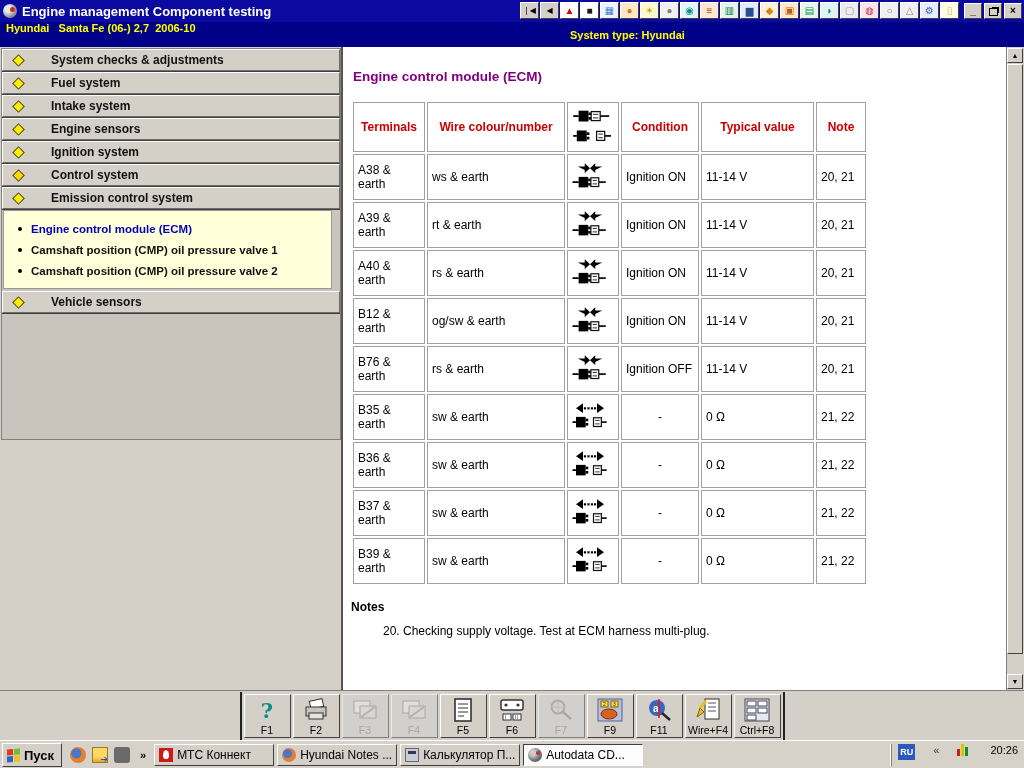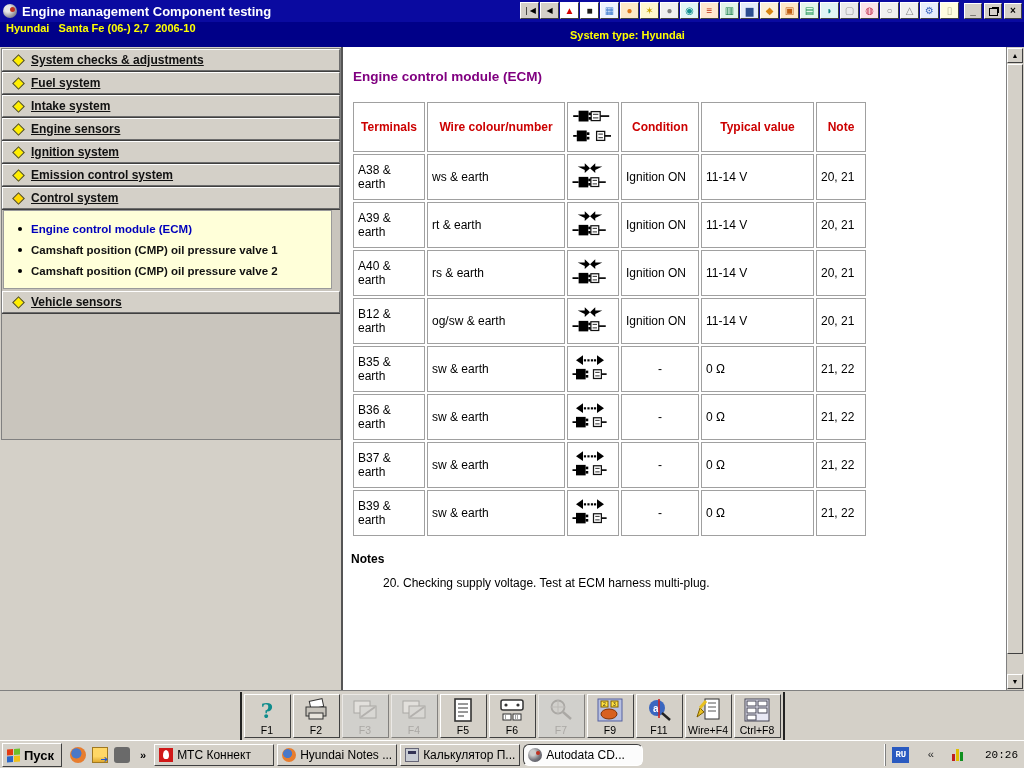--- a/index.html
+++ b/index.html
@@ -28,21 +28,21 @@
   .veh{position:absolute;left:6px;top:0px;font-size:11px;font-weight:bold;line-height:12px;white-space:pre;}
   .systype{position:absolute;left:570px;top:7px;font-size:11px;font-weight:bold;}
 
   
   .mainarea{position:absolute;left:0;top:47px;width:1024px;height:643px;}
   .sidebar{position:absolute;left:0;top:0;width:341px;height:643px;background:#d4d0c8;}
   .menuwidget{position:absolute;left:1px;top:1px;width:338px;height:390px;background:#c9c5bd;
               border:1px solid #808080;}
   .sbar{height:22px;background:#d4d0c8;border:1px solid;border-color:#ffffff #6c6c6c #6c6c6c #ffffff;
         box-shadow:0 1px 0 #404040;position:relative;display:flex;align-items:center;
-        font-size:12px;font-weight:bold;color:#111;padding-left:28px;box-sizing:border-box;margin-bottom:1px;cursor:pointer;text-decoration:underline;}
+        font-size:12px;font-weight:bold;color:#111;padding-left:48px;box-sizing:border-box;margin-bottom:1px;cursor:pointer;}
   .diamond{position:absolute;left:11px;top:6px;width:9px;height:9px;background:#ffee00;
            border:1px solid #444;transform:rotate(45deg);box-sizing:border-box;}
   .subpanel{background:#ffffd9;border:1px solid #9a9a9a;margin:1px 8px 2px 1px;padding:8px 4px 6px 10px;}
   .subitem{font-size:11.5px;font-weight:bold;color:#111;padding:4px 0 5px 0;display:flex;align-items:center;cursor:pointer;}
   .subitem .bullet{width:4px;height:4px;background:#000;border-radius:50%;margin:0 9px 0 4px;flex:0 0 auto;}
   .subitem.sel{color:#0000bb;}
 
   
   .content{position:absolute;left:343px;top:0;width:681px;height:643px;background:#fff;overflow:hidden;}
   .divider{position:absolute;left:341px;top:0;width:2px;height:643px;background:#555;}
@@ -93,30 +93,30 @@
   .ql{display:flex;align-items:center;gap:6px;margin:0 4px 0 8px;}
   .ql-ico{width:16px;height:16px;cursor:pointer;}
   .ffx{border-radius:50%;background:radial-gradient(circle at 40% 40%,#4a78c8 0 35%,#e77d2e 40% 100%);}
   .fold{background:linear-gradient(180deg,#ffd766 60%,#e0a92e);border:1px solid #a07820;box-sizing:border-box;position:relative;}
   .fold:after{content:"➔";position:absolute;right:-1px;bottom:-2px;font-size:9px;color:#2255cc;}
   .blob{background:#6a6a6a;border-radius:3px;}
   .chev{font-size:11px;font-weight:bold;color:#000;margin:0 4px;cursor:pointer;}
   .taskbtn{height:22px;width:120px;background:#d4d0c8;border:1px solid;border-color:#fff #404040 #404040 #fff;
            display:flex;align-items:center;gap:4px;padding:0 4px;margin-right:3px;font-size:12px;
            white-space:nowrap;overflow:hidden;cursor:pointer;box-sizing:border-box;}
-  .taskbtn.active{background:#fcfcfc;border-color:#404040 #fff #fff #404040;border-radius:6px;}
+  .taskbtn.active{background:#fcfcfc;border-color:#404040 #fff #fff #404040;}
   .t-ico{width:14px;height:14px;flex:0 0 auto;}
   .mts{background:#d01818;position:relative;}
   .mts:after{content:"";position:absolute;left:4px;top:2px;width:6px;height:9px;background:#fff;border-radius:50% 50% 50% 50%/60% 60% 40% 40%;}
   .calc{background:#c8ccd4;border:1px solid #667;box-sizing:border-box;position:relative;}
   .calc:after{content:"";position:absolute;left:2px;top:2px;right:2px;height:3px;background:#335;}
   .globe{border-radius:50%;background:radial-gradient(circle at 35% 35%,#cccccc 0 20%,#77777f 55%,#3f3f47 100%);position:relative;}
   .globe:after{content:"";position:absolute;right:2px;top:3px;width:4px;height:4px;border-radius:50%;background:#c03020;}
-  .tray{margin-left:auto;display:flex;align-items:center;height:22px;border-left:1px solid #808080;
-        box-shadow:-1px 0 0 #fff;padding:0 6px 0 6px;gap:18px;font-family:Liberation Mono, monospace;}
+  .tray{margin-left:auto;display:flex;align-items:flex-start;height:22px;border-left:1px solid #808080;
+        box-shadow:-1px 0 0 #fff;padding:0 6px 0 6px;gap:18px;}
   .ru-badge{width:17px;height:16px;background:#2a5ac0;color:#fff;font-size:9px;font-weight:bold;
             display:flex;align-items:center;justify-content:center;cursor:pointer;}
   .tray-chev{font-size:11px;color:#333;cursor:pointer;}
   .sigbars{width:13px;height:12px;display:flex;align-items:flex-end;gap:1px;cursor:pointer;}
   .sigbars i{display:block;width:3px;}
   .clock{font-size:11px;color:#000;margin-left:2px;}
 
   .icostrip{display:flex;gap:1px;align-items:center;}
   .tinyglyph{font-size:10px;line-height:1;}
 </style>
@@ -340,26 +340,26 @@
           </div>
         <div class="sbar">
             <i class="diamond"></i>
             <span>Engine sensors</span>
           </div>
         <div class="sbar">
             <i class="diamond"></i>
             <span>Ignition system</span>
           </div>
         <div class="sbar">
+            <i class="diamond" style="background:#ffd800;"></i>
+            <span>Control system</span>
+          </div>
+        <div class="sbar">
             <i class="diamond"></i>
             <span>Emission control system</span>
-          </div>
-        <div class="sbar">
-            <i class="diamond" style="background:#ffd800;"></i>
-            <span>Control system</span>
           </div>
         <div class="subpanel">
           <div class="subitem sel">
               <i class="bullet"></i>
               <span>Engine control module (ECM)</span>
             </div>
           <div class="subitem">
               <i class="bullet"></i>
               <span>Camshaft position (CMP) oil pressure valve 1</span>
             </div>
@@ -424,20 +424,30 @@
         <tr data-icon="connected">
           <td class="c-term">B12 &amp; earth</td>
           <td class="c-wire">og/sw &amp; earth</td>
           <td class="c-icon"><svg class="ic ic-connected" width="36" height="28">
                   <use href="#ic-conn"></use>
                 </svg></td>
           <td class="c-cond">Ignition ON</td>
           <td class="c-val">11-14 V</td>
           <td class="c-note">20, 21</td>
         </tr>
+        <tr data-icon="connected">
+          <td class="c-term">B76 &amp; earth</td>
+          <td class="c-wire">rs &amp; earth</td>
+          <td class="c-icon"><svg class="ic ic-connected" width="36" height="28">
+                  <use href="#ic-conn"></use>
+                </svg></td>
+          <td class="c-cond">Ignition OFF</td>
+          <td class="c-val">11-14 V</td>
+          <td class="c-note">20, 21</td>
+        </tr>
         <tr data-icon="disconnected">
           <td class="c-term">B35 &amp; earth</td>
           <td class="c-wire">sw &amp; earth</td>
           <td class="c-icon"><svg class="ic ic-disconnected" width="36" height="28">
                   <use href="#ic-disc"></use>
                 </svg></td>
           <td class="c-cond">-</td>
           <td class="c-val">0 Ω</td>
           <td class="c-note">21, 22</td>
         </tr>

